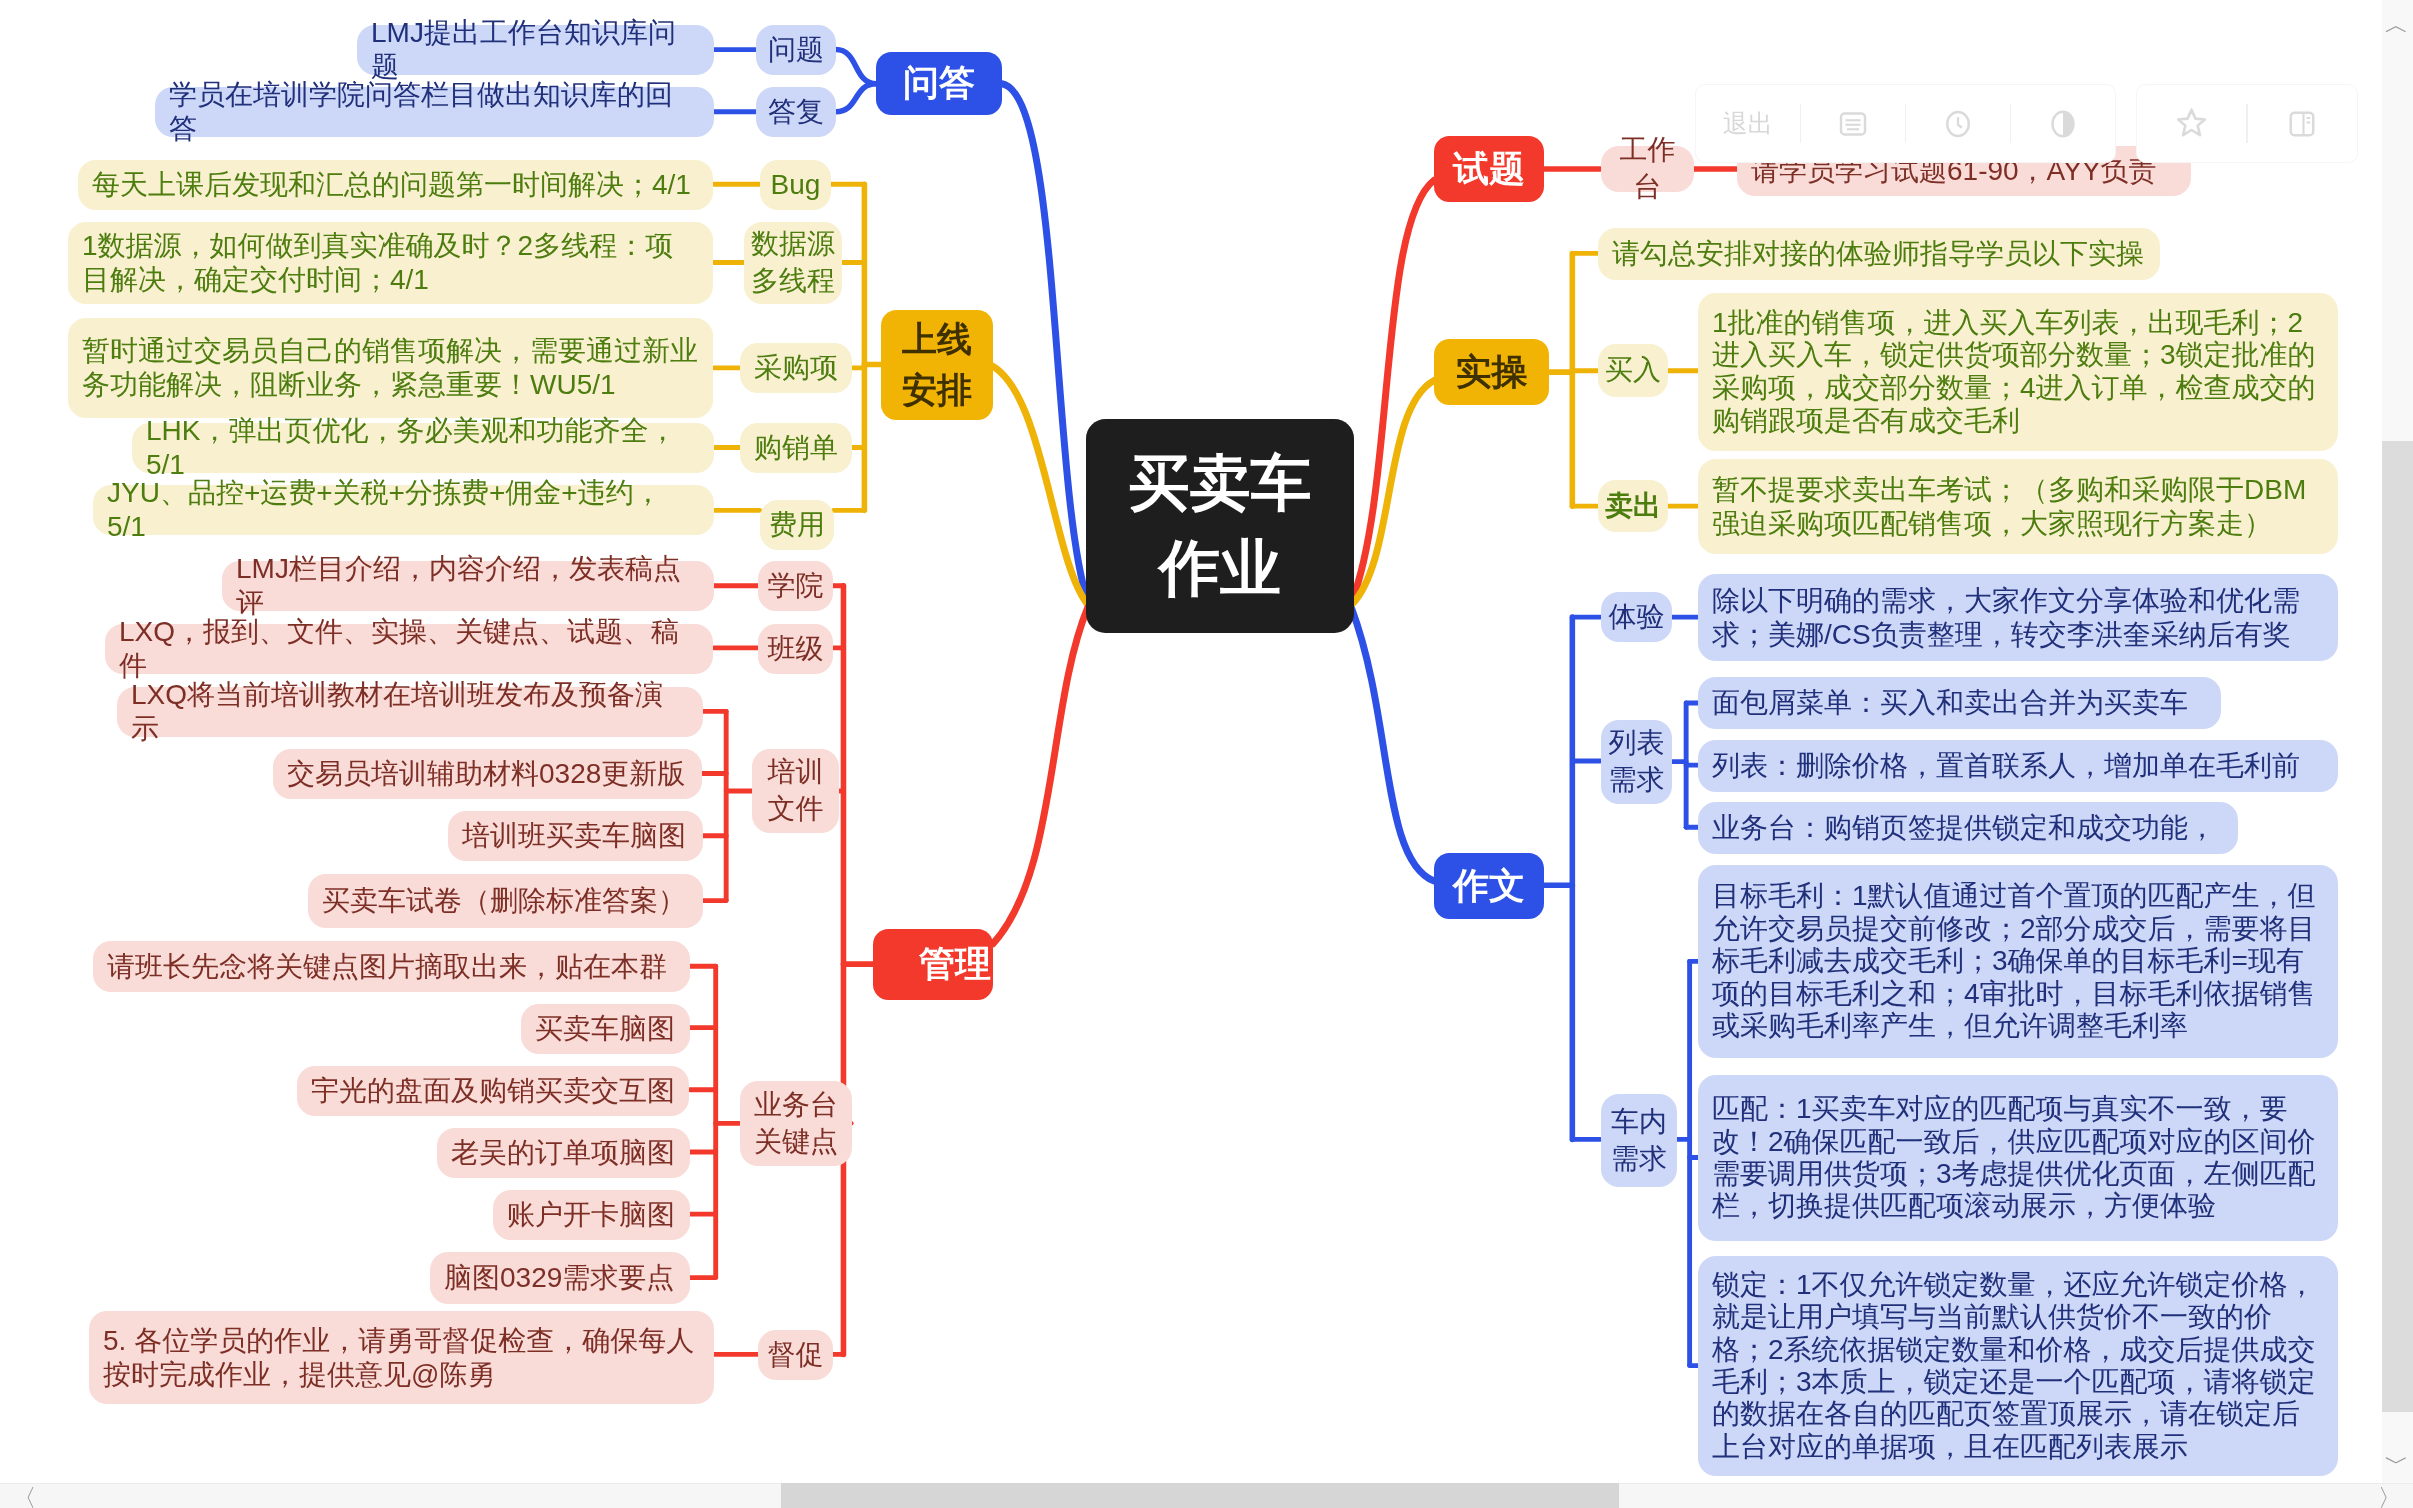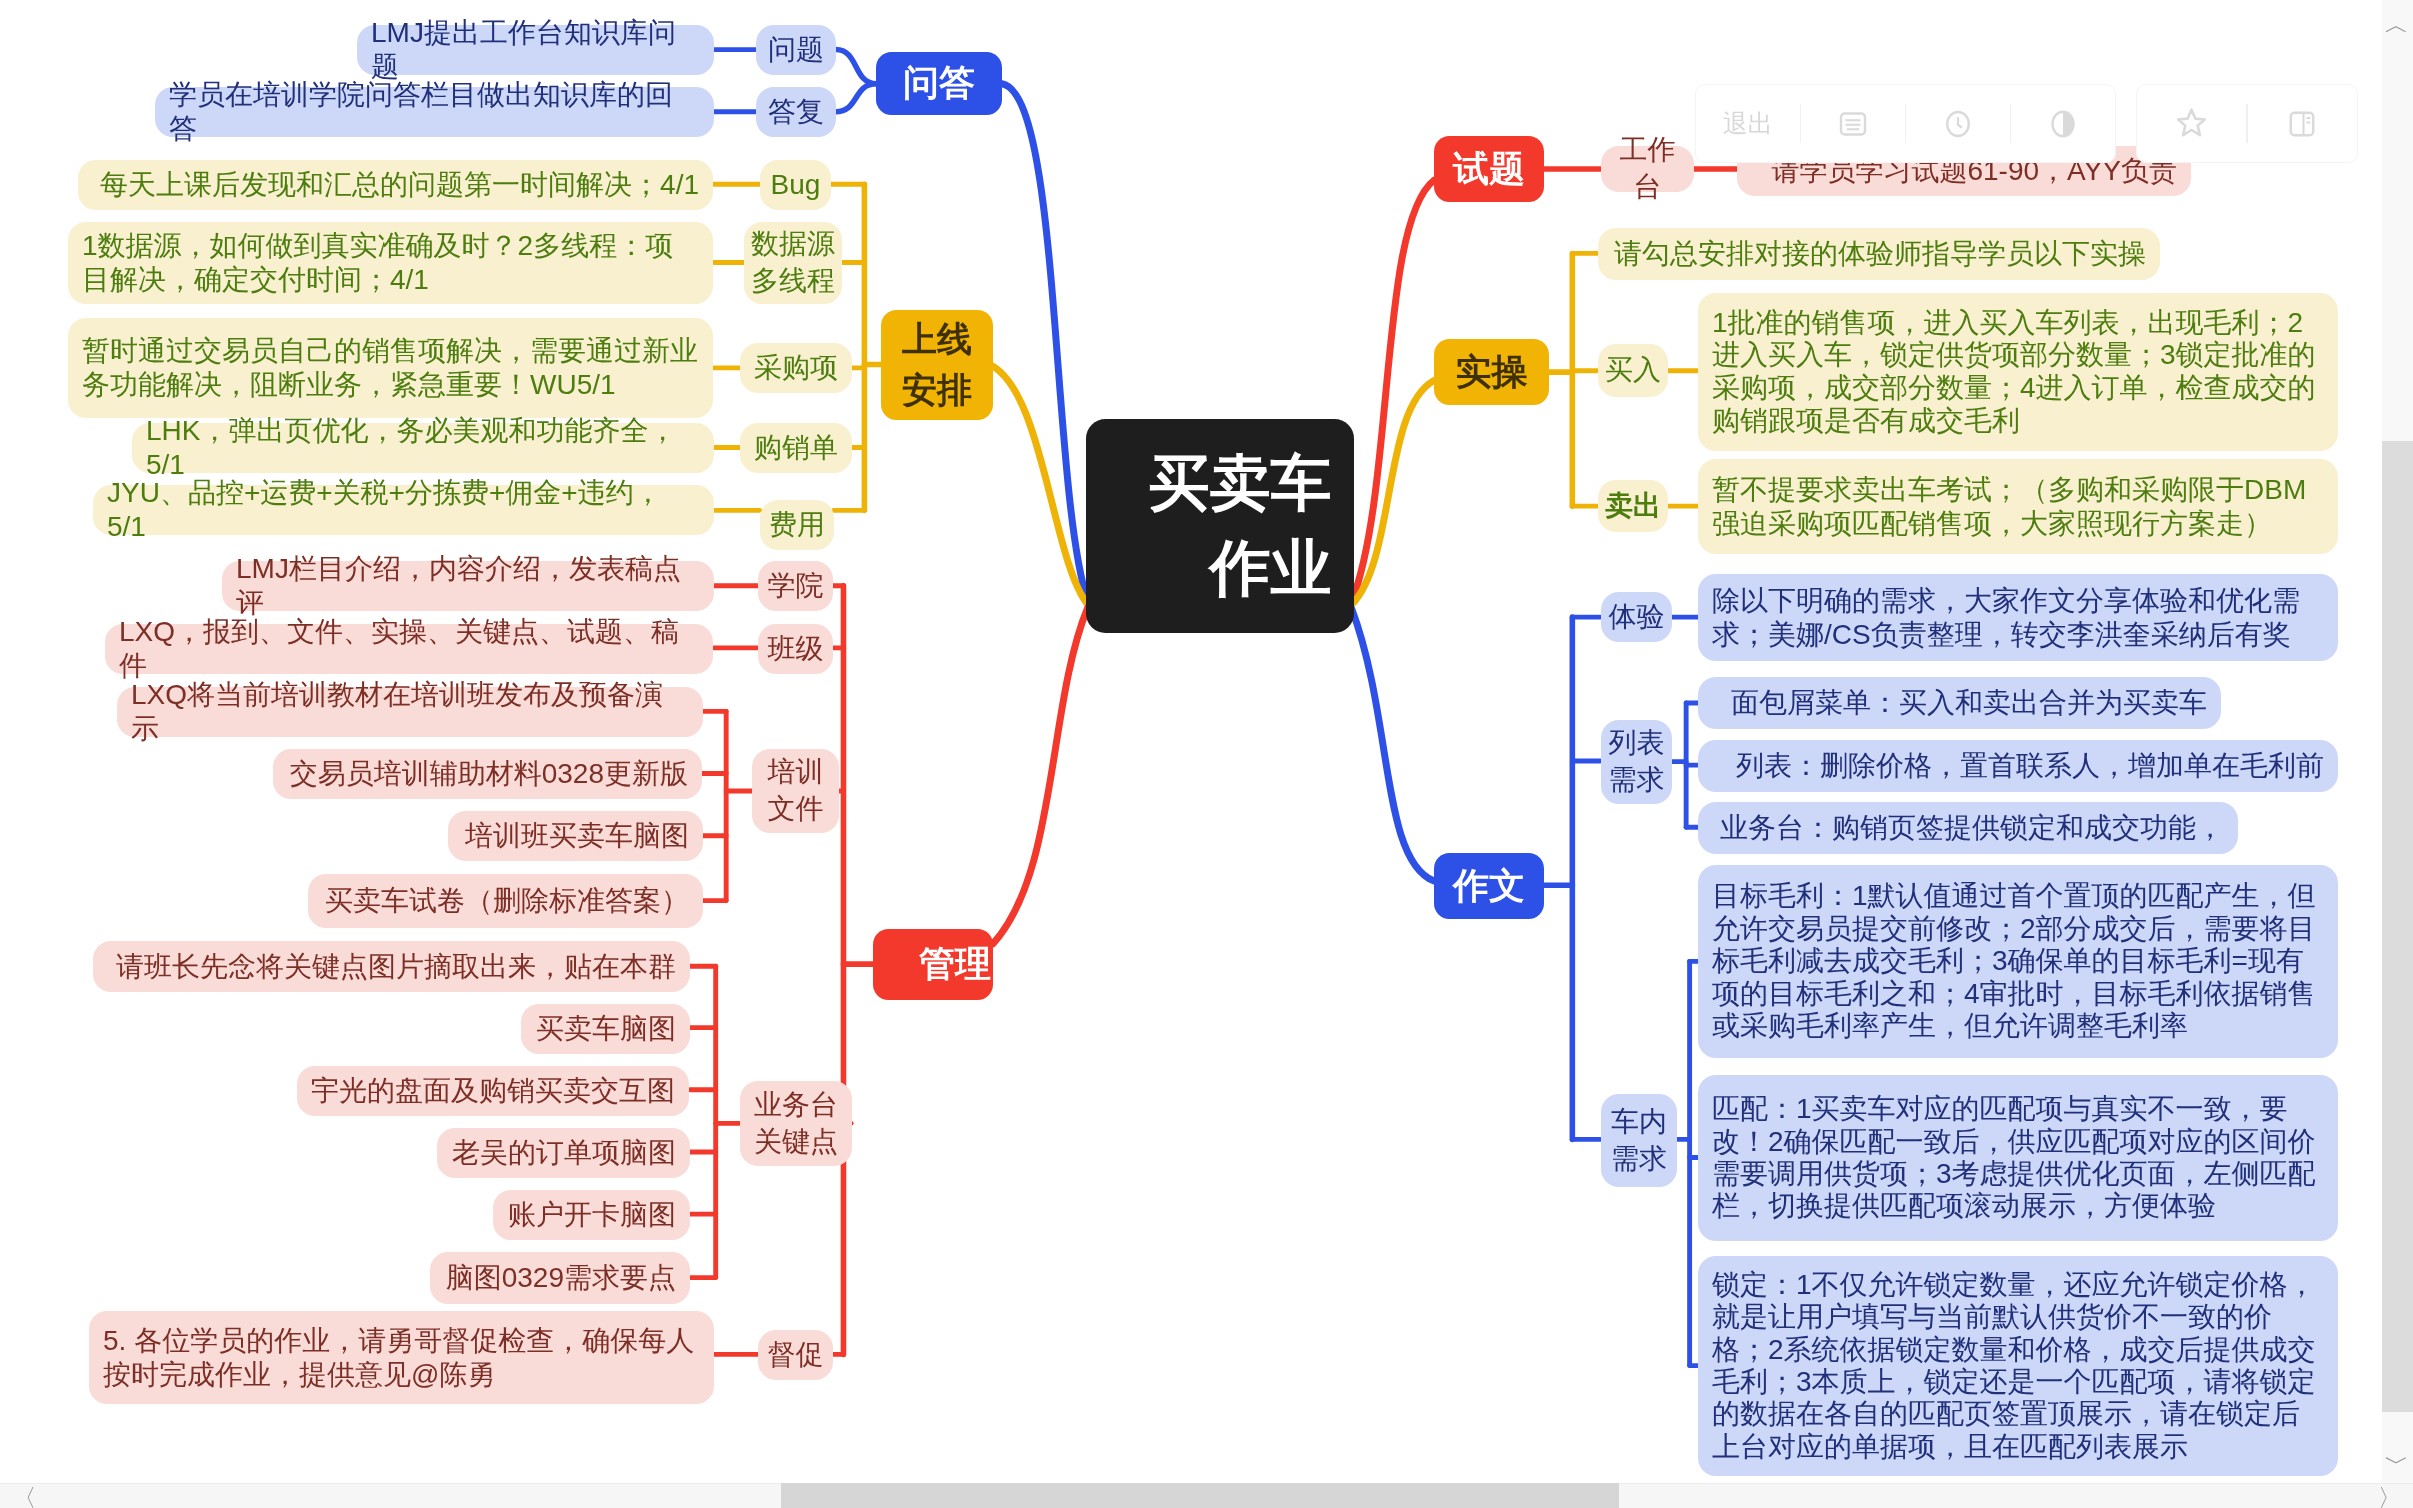--- a/index.html
+++ b/index.html
@@ -1,32 +1,32 @@
 <!DOCTYPE html>
 <html style="font-size:11.2px"><head>
 <meta charset="utf-8">
 <style>
   html,body{margin:0;padding:0;background:#ffffff;}
   body{width:2413px;height:1508px;position:relative;overflow:hidden;
        font-family:"Liberation Sans","DejaVu Sans",sans-serif;}
   #canvas{position:absolute;inset:0;}
   svg.links{position:absolute;left:0;top:0;pointer-events:none;}
   .box{position:absolute;box-sizing:border-box;display:flex;align-items:center;border-radius:18px;font-weight:500;}
-  .leaf{font-size:28px;line-height:1.2;padding:10px 14px;justify-content:flex-end;}
+  .leaf{font-size:28px;line-height:1.2;padding:10px 14px;}
   .lbl{font-size:28px;line-height:1.32;padding:4.2px 5.6px;justify-content:center;text-align:center;}
   .main{font-size:36px;font-weight:600;color:#ffffff;justify-content:center;text-align:center;border-radius:15.4px;line-height:1.45;}
   .b-solid{background:#2d50e6;}
   .b-light{background:#cdd7f8;color:#20307a;}
   .g-solid{background:#f2b404;color:#3f3000 !important;}
   .g-light{background:#f8f0cf;color:#4d7c0f;}
   .r-solid{background:#f2392b;}
   .r-light{background:#f9dbd7;color:#7d2f26;}
   .center-node{position:absolute;left:1086px;top:419px;width:268px;height:214px;background:#1e1e1e;border-radius:19.6px;
        display:flex;align-items:center;justify-content:center;}
-  .center-node span{display:block;width:223px;text-align:right;color:#fff;font-size:61px;font-weight:700;line-height:1.4;}
+  .center-node span{display:block;width:223px;text-align:center;color:#fff;font-size:61px;font-weight:700;line-height:1.4;}
   .toolgroup{position:absolute;top:84px;height:77px;background:#ffffff;border:1.4px solid #f5f5f5;border-radius:9.8px;
        display:flex;align-items:center;justify-content:space-evenly;color:#d8d8d8;}
   .toolgroup .tb{display:flex;align-items:center;justify-content:center;height:100%;flex:1;}
   .toolgroup .div{width:1.4px;height:39px;background:#f0f0f0;}
   .tb-exit{font-size:25px;color:#d8d8d8;}
   .sb-v-track{position:absolute;right:0;top:0;width:31px;height:1483px;background:#f8f8f8;}
   .sb-v-thumb{position:absolute;right:0;top:441px;width:31px;height:971px;background:#dcdcdc;}
   .sb-h-track{position:absolute;left:0;top:1483px;width:2413px;height:26px;background:#f6f6f6;border-top:1.4px solid #ececec;}
   .sb-h-thumb{position:absolute;left:781px;top:1483px;width:838px;height:26px;background:#d6d6d6;}
   .sb-arrow{position:absolute;color:#9a9a9a;font-size:24px;line-height:1;font-weight:400;}

